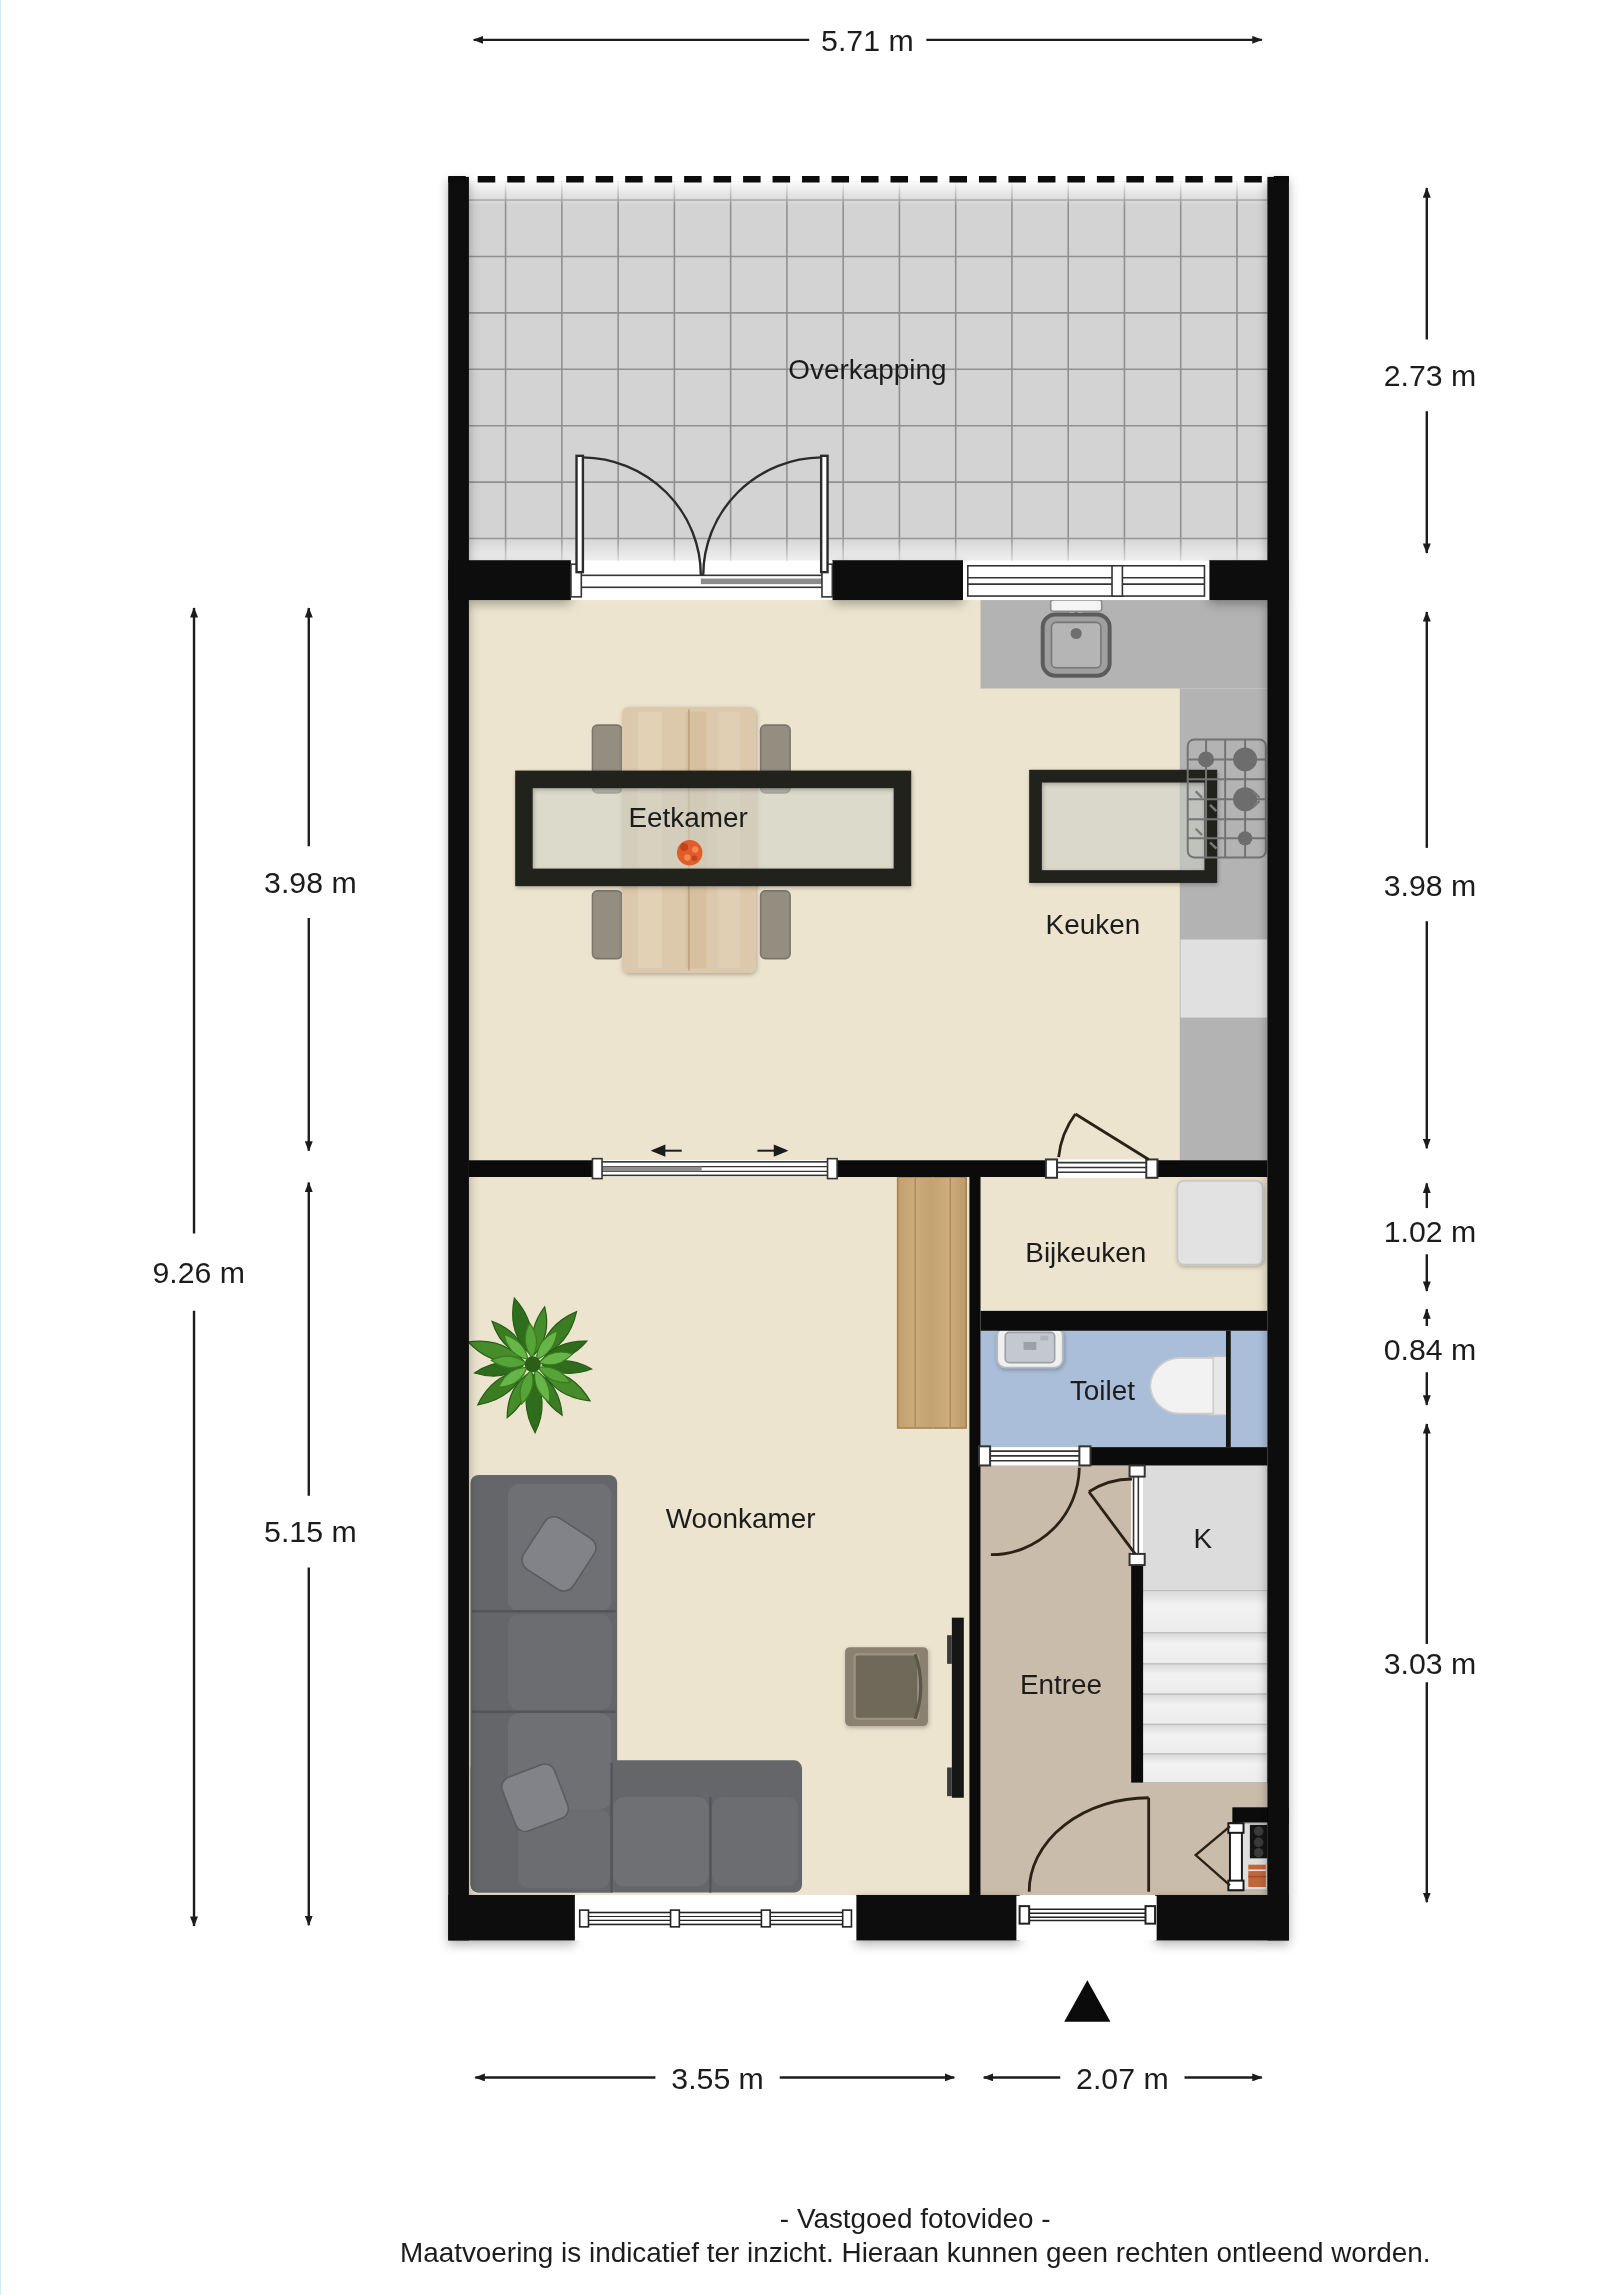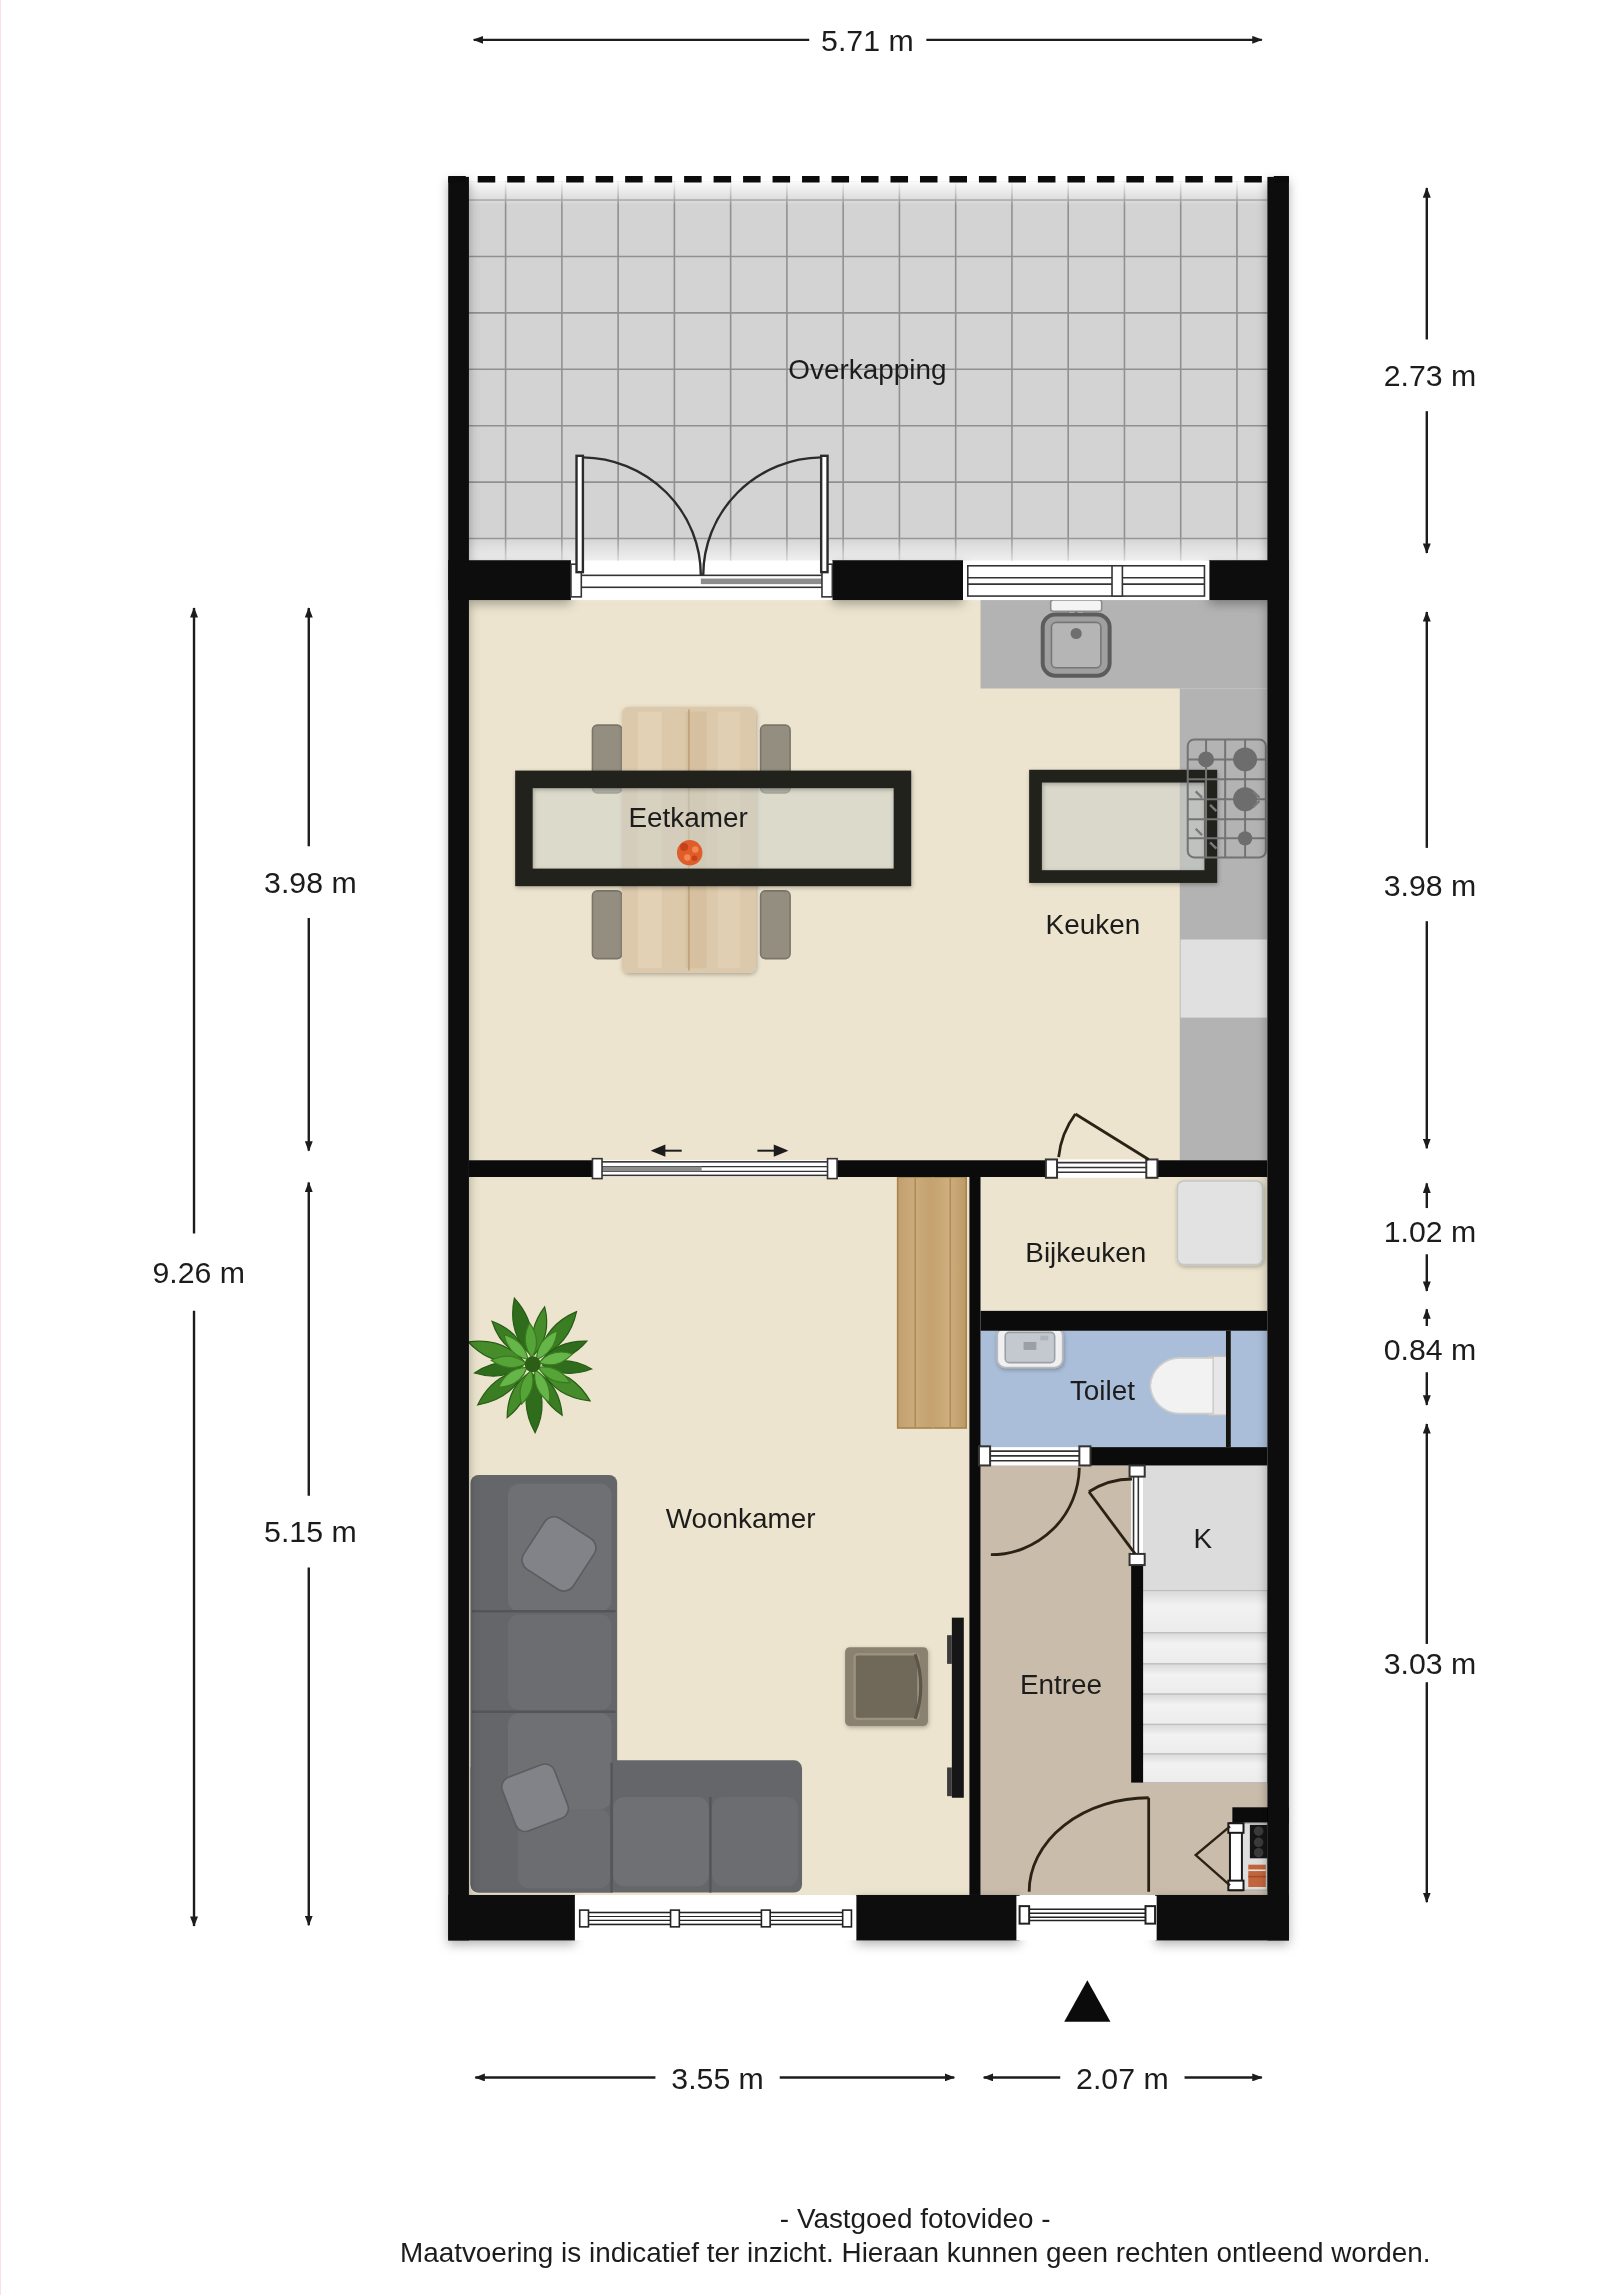--- a/index.html
+++ b/index.html
@@ -1,16 +1,16 @@
 <!DOCTYPE html>
 <html style="font-size:12.8px"><head>
 <meta charset="utf-8">
 <style>
 html,body{margin:0;padding:0;background:#ffffff;}
-#page{position:relative;width:1624px;height:2295px;background:#f9a8d4;overflow:hidden;}
+#page{position:relative;width:1624px;height:2295px;background:#7dd3fc;overflow:hidden;}
 svg{position:absolute;top:0;left:0;}
 text{font-family:"Liberation Sans",sans-serif;fill:#1c1c1c;}
 </style>
 </head>
 <body>
 <div id="page">
 <svg width="1624" height="2295" viewBox="0 0 2037 2880">
 <defs>
 <filter id="planshadow" x="-5%" y="-5%" width="110%" height="110%">
 <feDropShadow dx="0" dy="5" stdDeviation="7" flood-color="#000000" flood-opacity="0.30"></feDropShadow>

